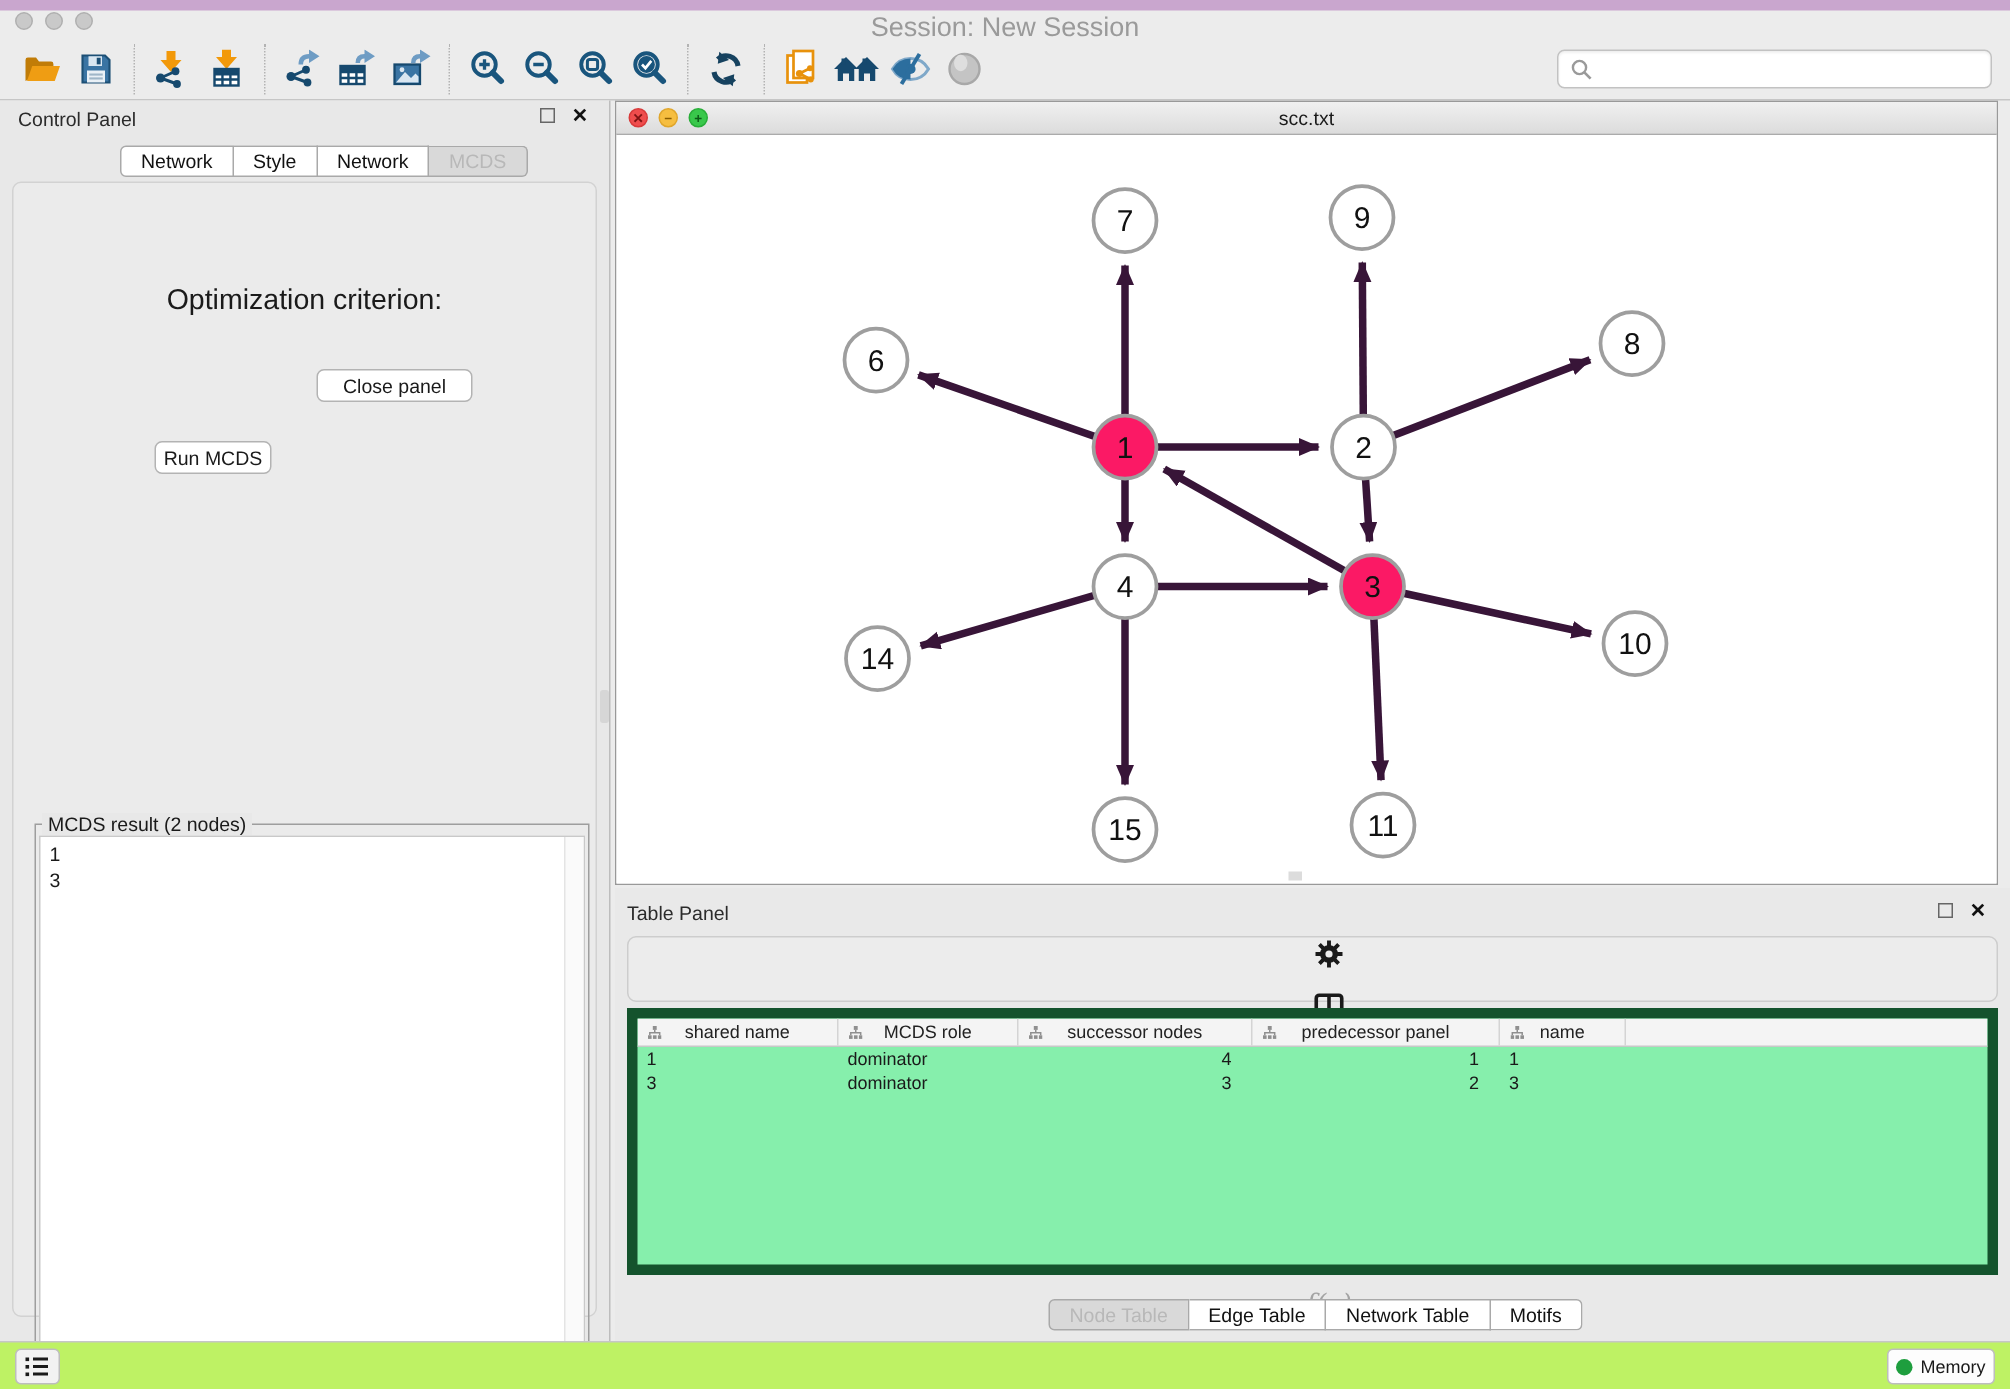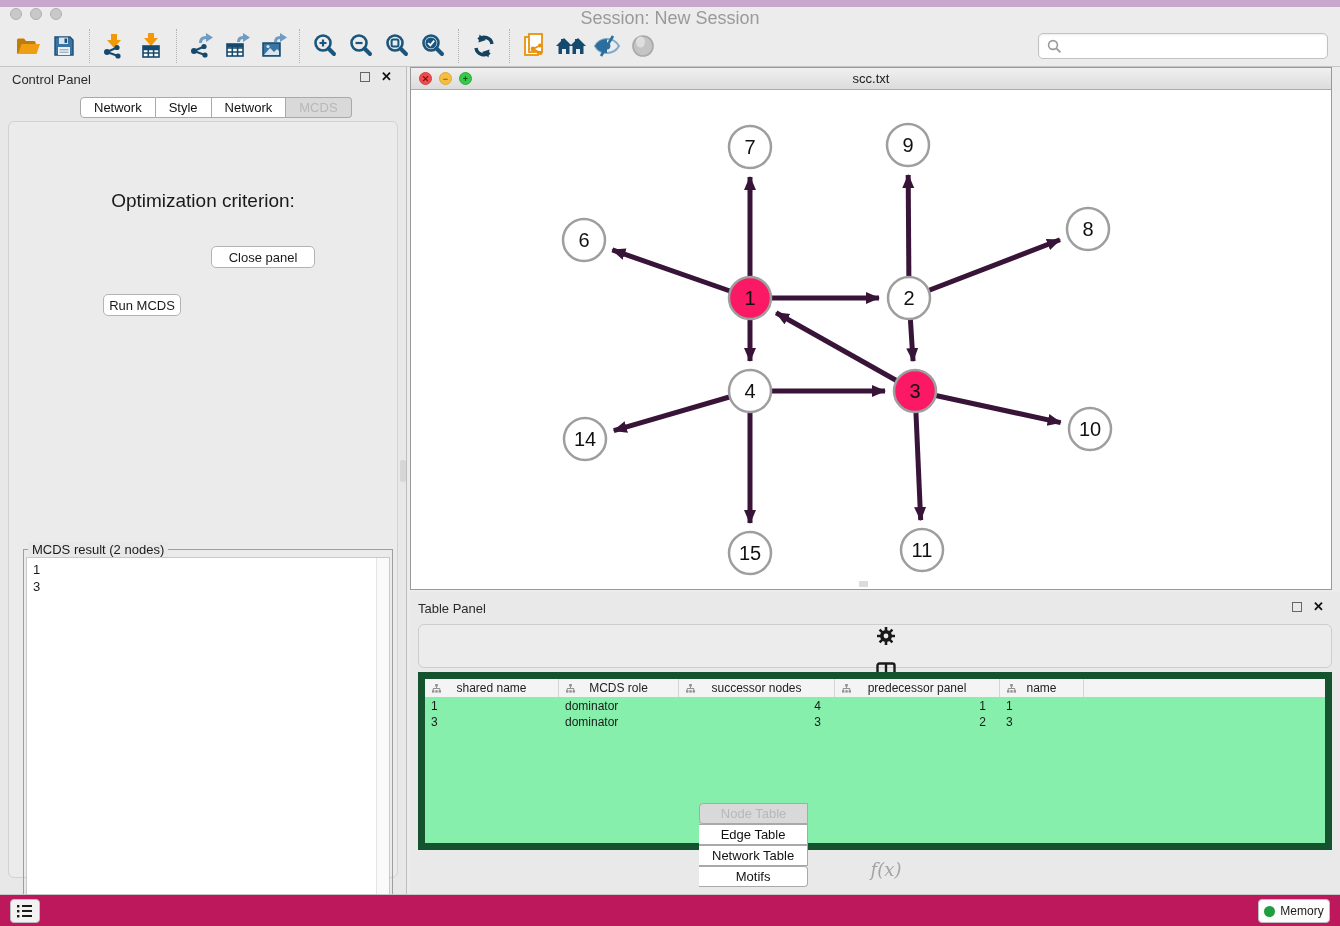--- a/index.html
+++ b/index.html
@@ -87,25 +87,25 @@
 
   .tp-table { position:absolute; left:8px; top:80px; width:914px; height:178px; background:#86efac;
               border:7px solid #14532d; overflow:hidden; }
   .tp-header-row { display:flex; height:19px; background:#F4F4F4; border-bottom:1px solid #C8C8C8; }
   .th { position:relative; display:flex; align-items:center; justify-content:center; font-size:12px;
         border-right:1px solid #D4D4D4; color:#222; }
   .th .tree-ico { position:absolute; left:7px; top:5px; }
   .tr { display:flex; height:16px; font-size:12px; }
   .td { padding:1px 6px; overflow:hidden; white-space:nowrap; }
 
-  .tp-tabs { bottom:7px; left:289px; position:absolute;flex-direction:column; }
+  .tp-tabs { bottom:7px; left:289px; position:absolute; }
   .tp-tabs .seg { font-weight:normal; }
 
   
-  .statusbar { position:absolute; left:0; top:894px; width:100%; height:32px; background:#be185d;
+  .statusbar { position:absolute; left:0; top:894px; width:100%; height:32px; background:#bef264;
                border-top:1px solid #C6C6C6; }
   .sb-left-btn { position:absolute; left:10px; top:4px; width:30px; height:24px; background:#F2F2F2;
                  border:1px solid #BDBDBD; border-radius:4px; display:flex; align-items:center; justify-content:center; }
   .sb-mem-btn { position:absolute; right:10px; top:4px; width:72px; height:24px; background:#FDFDFD;
                 border:1px solid #BDBDBD; border-radius:4px; display:flex; align-items:center; justify-content:center;
                 gap:5px; font-size:12px; }
   .mem-dot { width:11px; height:11px; border-radius:50%; background:#1E9E3E; }
 </style>
 </head>
 <body>

